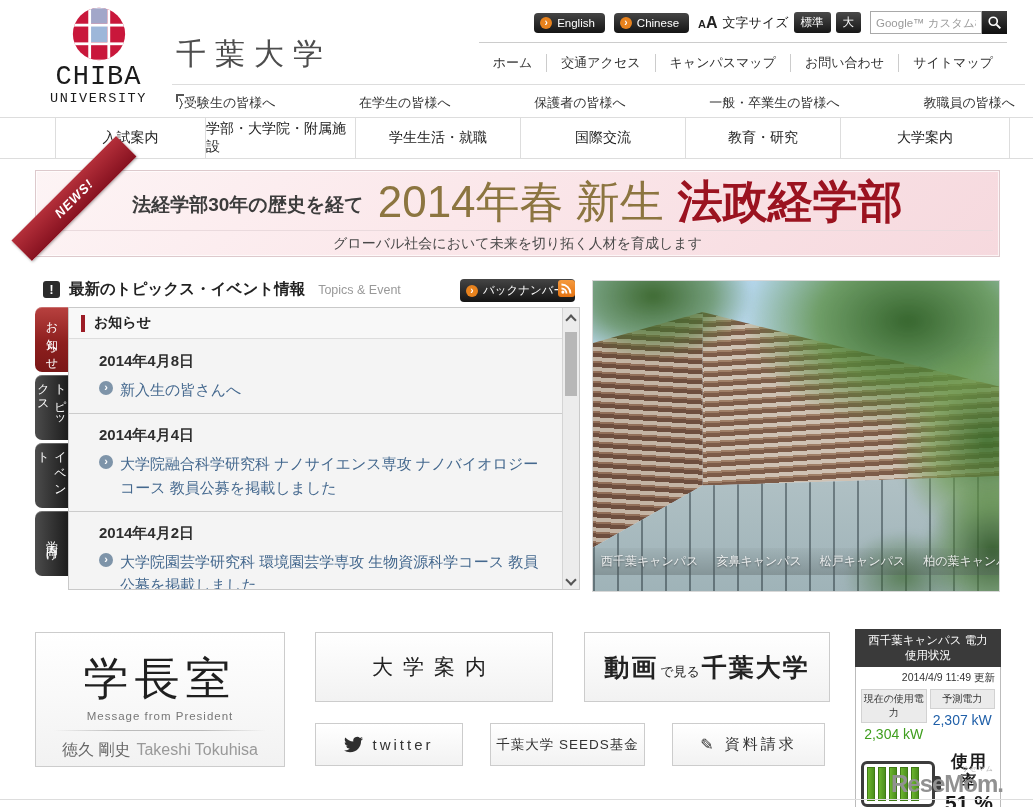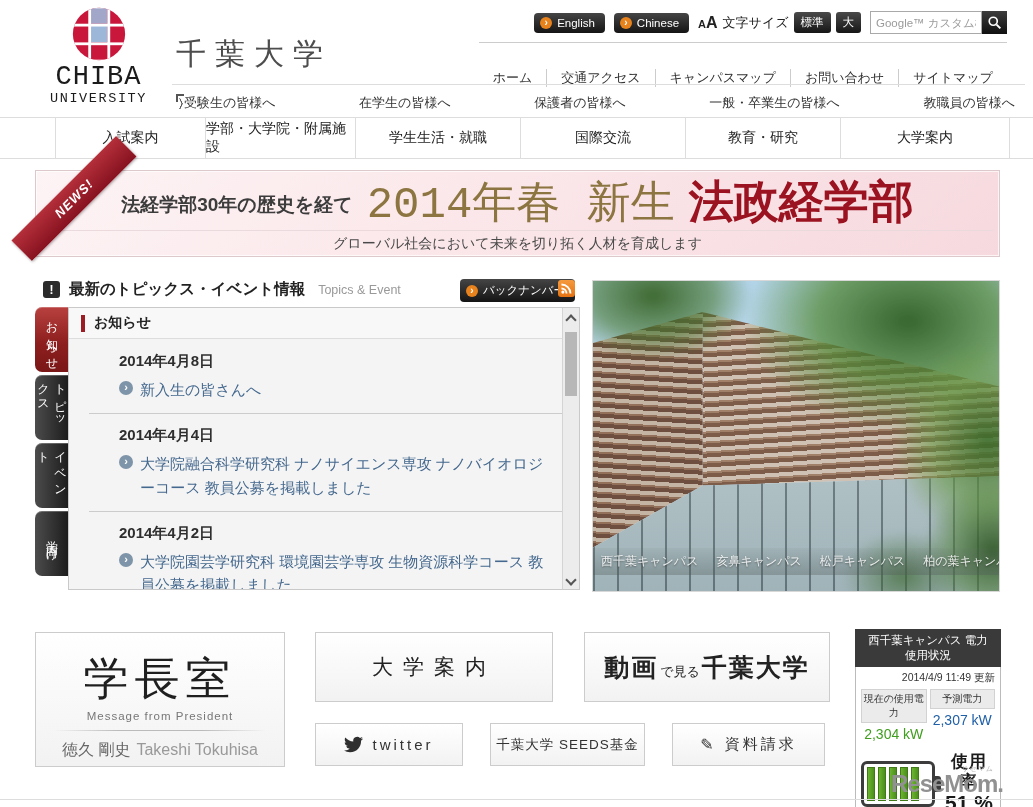--- a/index.html
+++ b/index.html
@@ -20,41 +20,41 @@
   .fontsize-group { display:flex; align-items:center; gap:5px; }
   .aa { font-weight:bold; color:#222; }
   .aa .a1 { font-size:11px; } .aa .a2 { font-size:16px; }
   .fontsize-label { font-size:13px; color:#222; }
   .badge-dark { background:linear-gradient(#4a4a4a,#161616); color:#fff; font-size:11.5px; padding:3px 7px; border-radius:3px; cursor:pointer; }
   .search-group { display:flex; align-items:center; }
   .search-input { width:112px; height:23px; border:1px solid #a9a9a9; font-size:11.5px; padding:0 5px; color:#333; outline:none; }
   .search-input::placeholder { color:#9a9a9a; }
   .search-btn { width:25px; height:23px; background:linear-gradient(#3d3d3d,#101010); border:none; display:flex; align-items:center; justify-content:center; cursor:pointer; }
 
-  .utilnav { position:absolute; top:42px; right:26px; border-top:1px solid #ccc; padding-top:26px; display:flex; }
+  .utilnav { position:absolute; top:42px; right:26px; border-top:1px solid #ccc; padding-top:11px; display:flex; }
   .utilnav .u-item { font-size:13px; color:#333; padding:0 14px; border-left:1px solid #ccc; cursor:pointer; white-space:nowrap; }
   .utilnav .u-item:first-child { border-left:none; }
 
   .audnav { position:absolute; top:84px; left:172px; right:8px; border-top:1px solid #ddd; padding:9px 10px 0 12px; display:flex; justify-content:space-between; }
   .aud-item { font-size:13px; color:#333; cursor:pointer; white-space:nowrap; }
   .aud-item .chev { color:#555; margin-right:5px; font-size:12px; }
 
   
   .mainnav { position:absolute; top:117px; left:0; width:1033px; height:42px; border-top:1px solid #ddd; border-bottom:1px solid #ddd; }
   .mainnav-inner { position:absolute; left:55px; top:0; height:100%; display:flex; }
   .m-item { display:flex; align-items:center; justify-content:center; font-size:14px; color:#222; border-left:1px solid #ddd; cursor:pointer; }
   .m-item:last-child { border-right:1px solid #ddd; }
   .m-item:nth-child(1){width:150px}.m-item:nth-child(2){width:150px}.m-item:nth-child(3){width:165px}
   .m-item:nth-child(4){width:165px}.m-item:nth-child(5){width:155px}.m-item:nth-child(6){width:170px}
 
   
   .banner { position:absolute; left:35px; top:170px; width:965px; height:87px; background:linear-gradient(135deg,#fdf4f5 0%,#fbe7ea 45%,#f6d9de 100%); border:1px solid #ddc9cc; box-shadow:inset 0 0 0 1px rgba(255,255,255,.7); cursor:pointer; }
   .banner-row { position:absolute; left:0; top:2px; right:0; height:58px; display:flex; align-items:center; justify-content:center; gap:14px; white-space:nowrap; }
   .banner-lead { font-size:19px; font-weight:bold; color:#3c3c3c; margin-top:6px; }
-  .banner-gold { font-family:Liberation Mono, monospace; font-size:44px; color:#8c7540; }
+  .banner-gold { font-family:Liberation Sans, sans-serif; font-size:44px; color:#8c7540; }
   .banner-red { font-family:"Liberation Serif", serif; font-size:45px; font-weight:bold; color:#9b1320; }
   .banner-sub { position:absolute; left:6px; right:6px; bottom:3px; border-top:1px solid #eadadd; text-align:center; font-size:14px; color:#4a4a4a; padding-top:4px; }
   .ribbon { position:absolute; left:-36px; top:13px; width:148px; padding:7px 0; background:linear-gradient(#b42f3a,#871220); color:#fff; text-align:center; font-size:13px; font-weight:bold; font-style:italic; letter-spacing:1px; transform:rotate(-45deg); box-shadow:0 1px 3px rgba(0,0,0,.4); }
 
   
   .topics-head { position:absolute; left:43px; top:279px; display:flex; align-items:center; gap:9px; }
   .excl-icon { width:17px; height:17px; background:#2b2b2b; color:#fff; border-radius:3px; font-size:12px; font-weight:bold; display:flex; align-items:center; justify-content:center; }
   .topics-title { font-size:15.5px; font-weight:bold; color:#222; }
   .topics-sub { font-size:12.5px; color:#999; margin-left:4px; }
   .backnumber { position:absolute; left:460px; top:279px; }
@@ -62,21 +62,21 @@
 
   
   .vtabs { position:absolute; left:35px; top:307px; width:33px; display:flex; flex-direction:column; gap:3px; }
   .vtab { height:65px; border-radius:7px 0 0 7px; color:#fff; font-size:12px; display:flex; align-items:center; justify-content:center; writing-mode:vertical-rl; letter-spacing:3px; cursor:pointer; background:linear-gradient(90deg,#4c4c4c,#1d1d1d); box-shadow:inset 0 1px 0 rgba(255,255,255,.25); }
   .vtab.active { background:linear-gradient(180deg,#b8413f 0%,#8d1f1e 55%,#7a1717 100%); }
 
   .news-panel { position:absolute; left:68px; top:307px; width:512px; height:283px; background:#f4f4f4; border:1px solid #c9c9c9; }
   .panel-head { height:31px; background:#f8f8f8; border-bottom:1px solid #ddd; display:flex; align-items:center; padding-left:12px; }
   .red-bar { width:4px; height:17px; background:#9c1c26; margin-right:9px; }
   .panel-title { font-size:14px; font-weight:bold; color:#222; }
-  .news-list { position:absolute; left:0; top:32px; right:17px; bottom:0; overflow:hidden;padding-left:20px; }
+  .news-list { position:absolute; left:0; top:32px; right:17px; bottom:0; overflow:hidden; }
   .news-item { padding:12px 14px 12px 30px; border-bottom:1px solid #ccc; }
   .news-date { font-size:15px; font-weight:bold; color:#2e2e2e; margin-bottom:7px; }
   .news-link { font-size:15px; color:#44688e; line-height:1.55; cursor:pointer; display:flex; gap:7px; }
   .bullet { flex:0 0 auto; width:14px; height:14px; border-radius:50%; background:#7e94a9; color:#fff; font-size:11px; line-height:13px; text-align:center; font-weight:bold; margin-top:3px; }
 
   .vscroll { position:absolute; right:0; top:0; width:17px; bottom:0; background:#ececec; border-left:1px solid #d4d4d4; }
   .chev { position:absolute; left:4px; width:8px; height:8px; border-left:2px solid #555; border-top:2px solid #555; cursor:pointer; }
   .chev.up { top:8px; transform:rotate(45deg); }
   .chev.down { bottom:5px; transform:rotate(225deg); }
   .thumb { position:absolute; left:2px; top:24px; width:12px; height:64px; background:#b7b7b7; cursor:pointer; }

